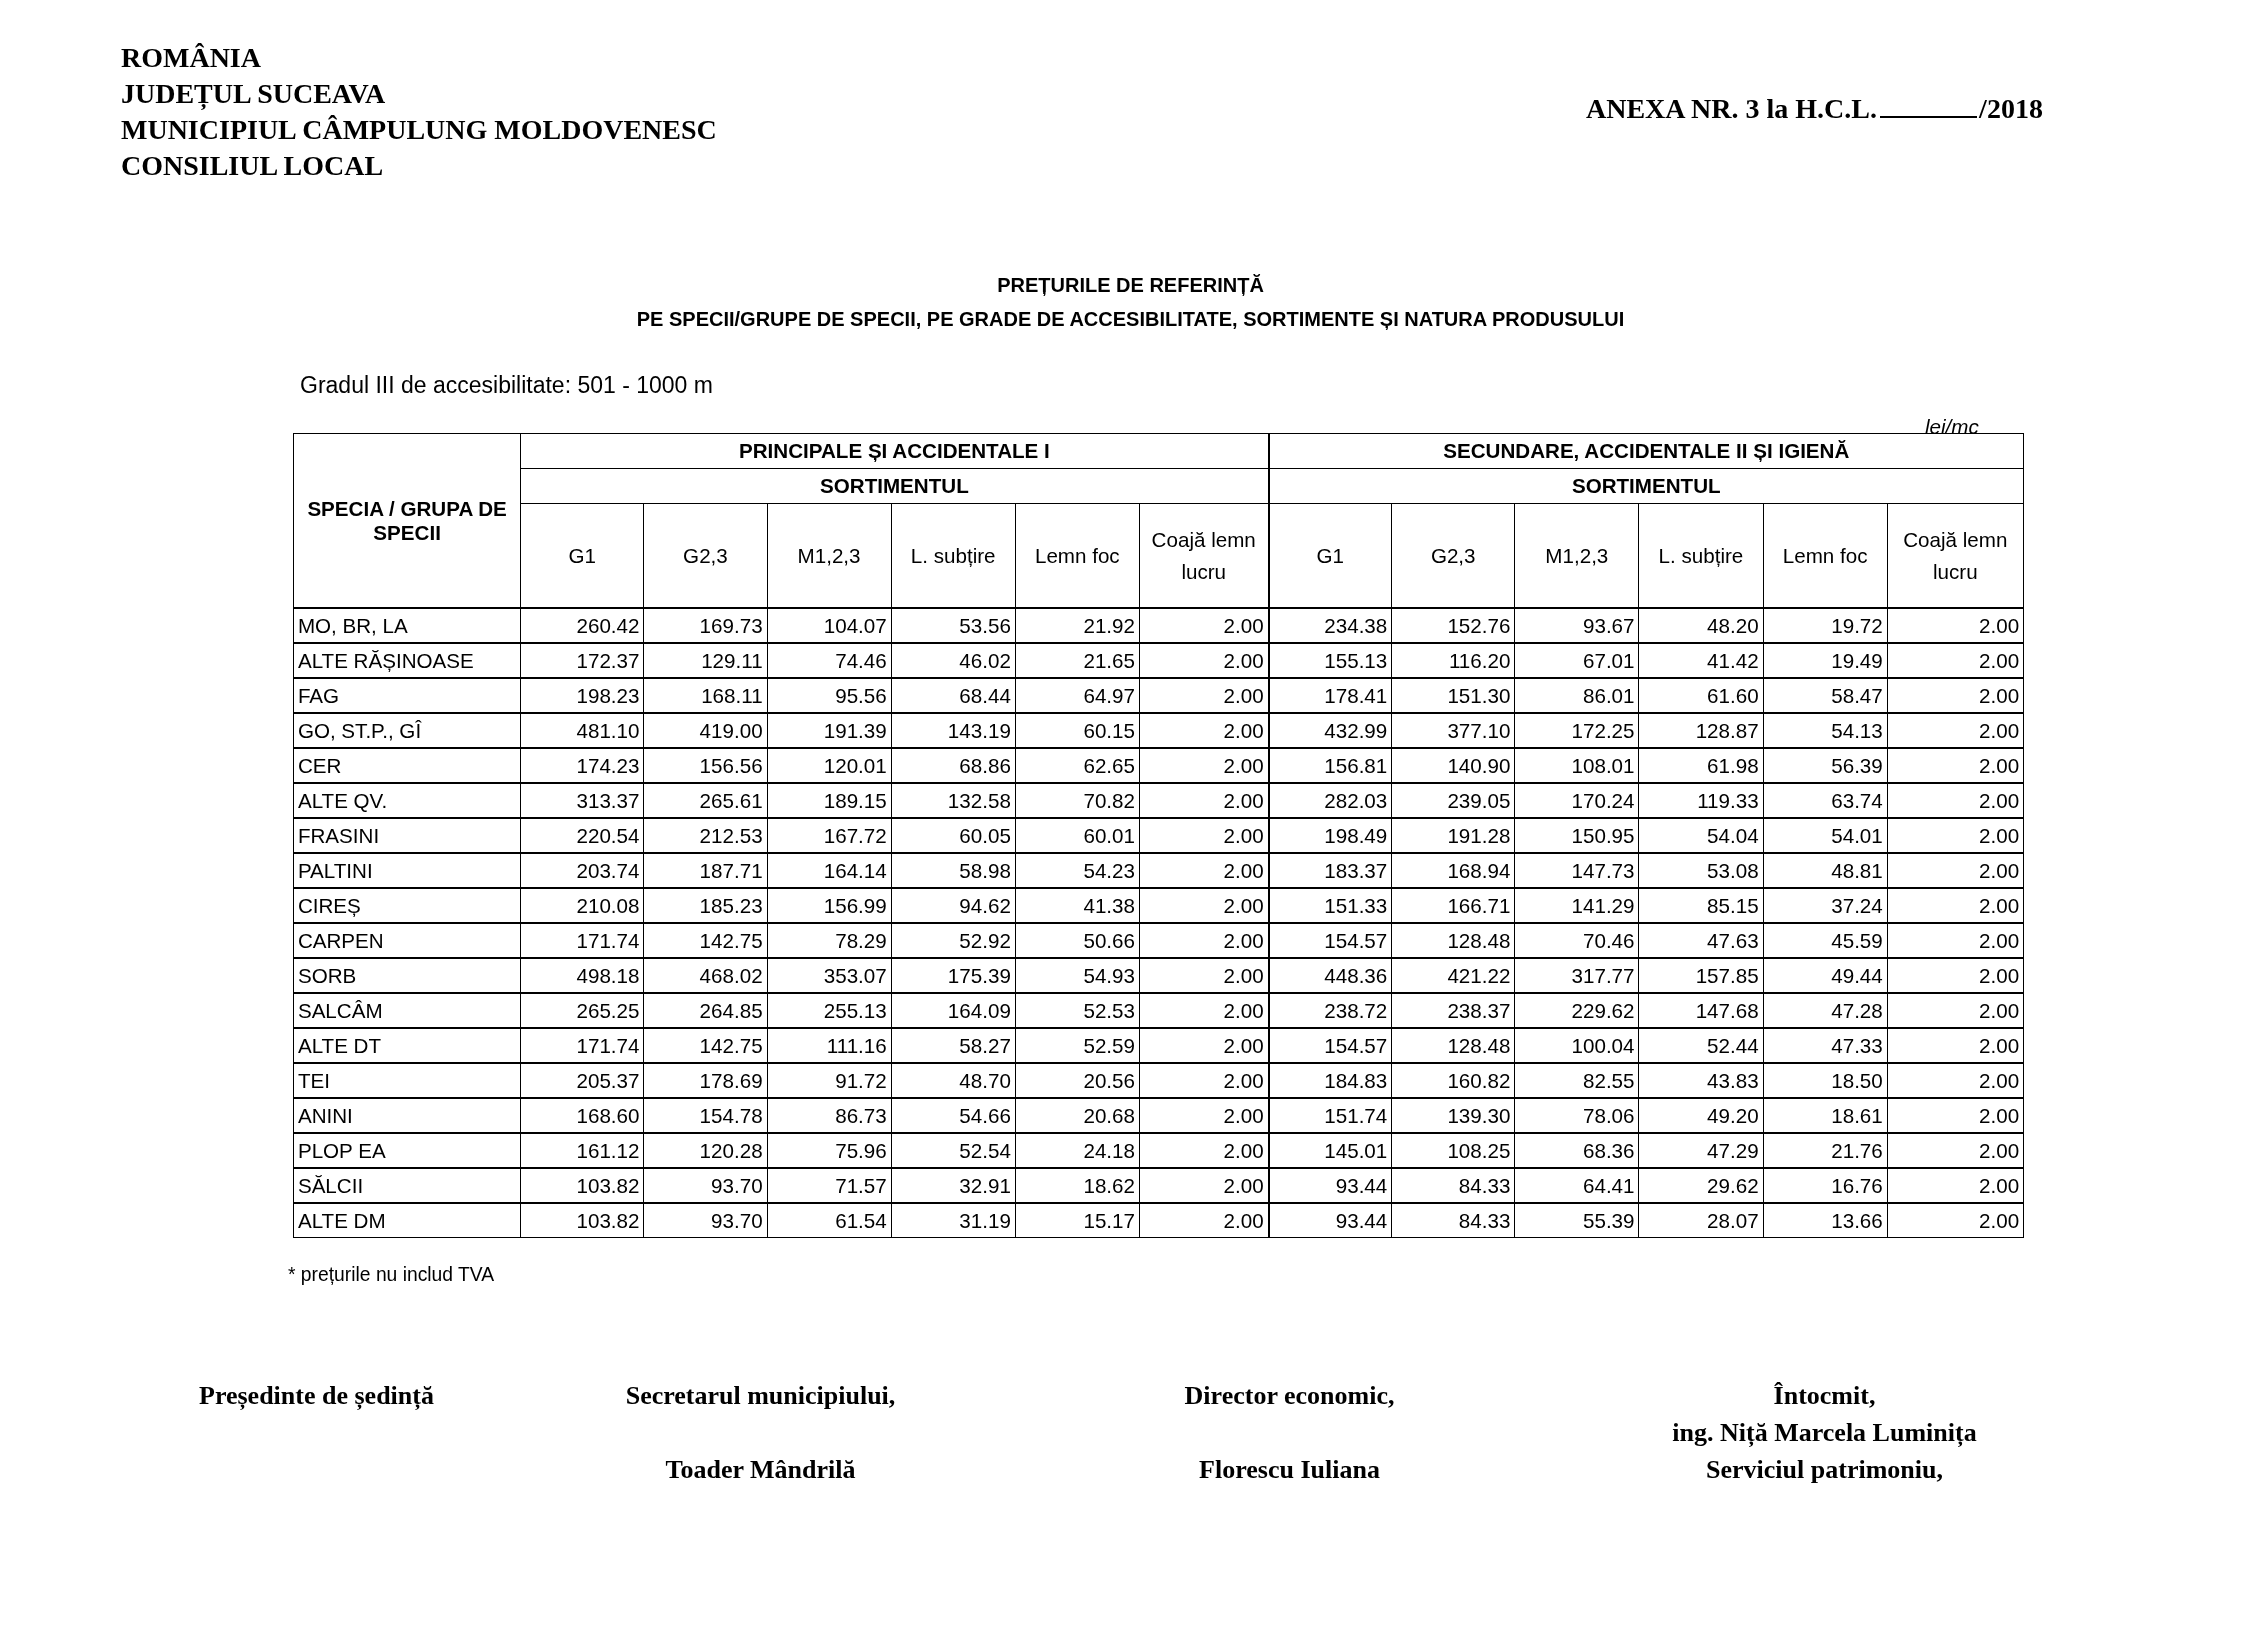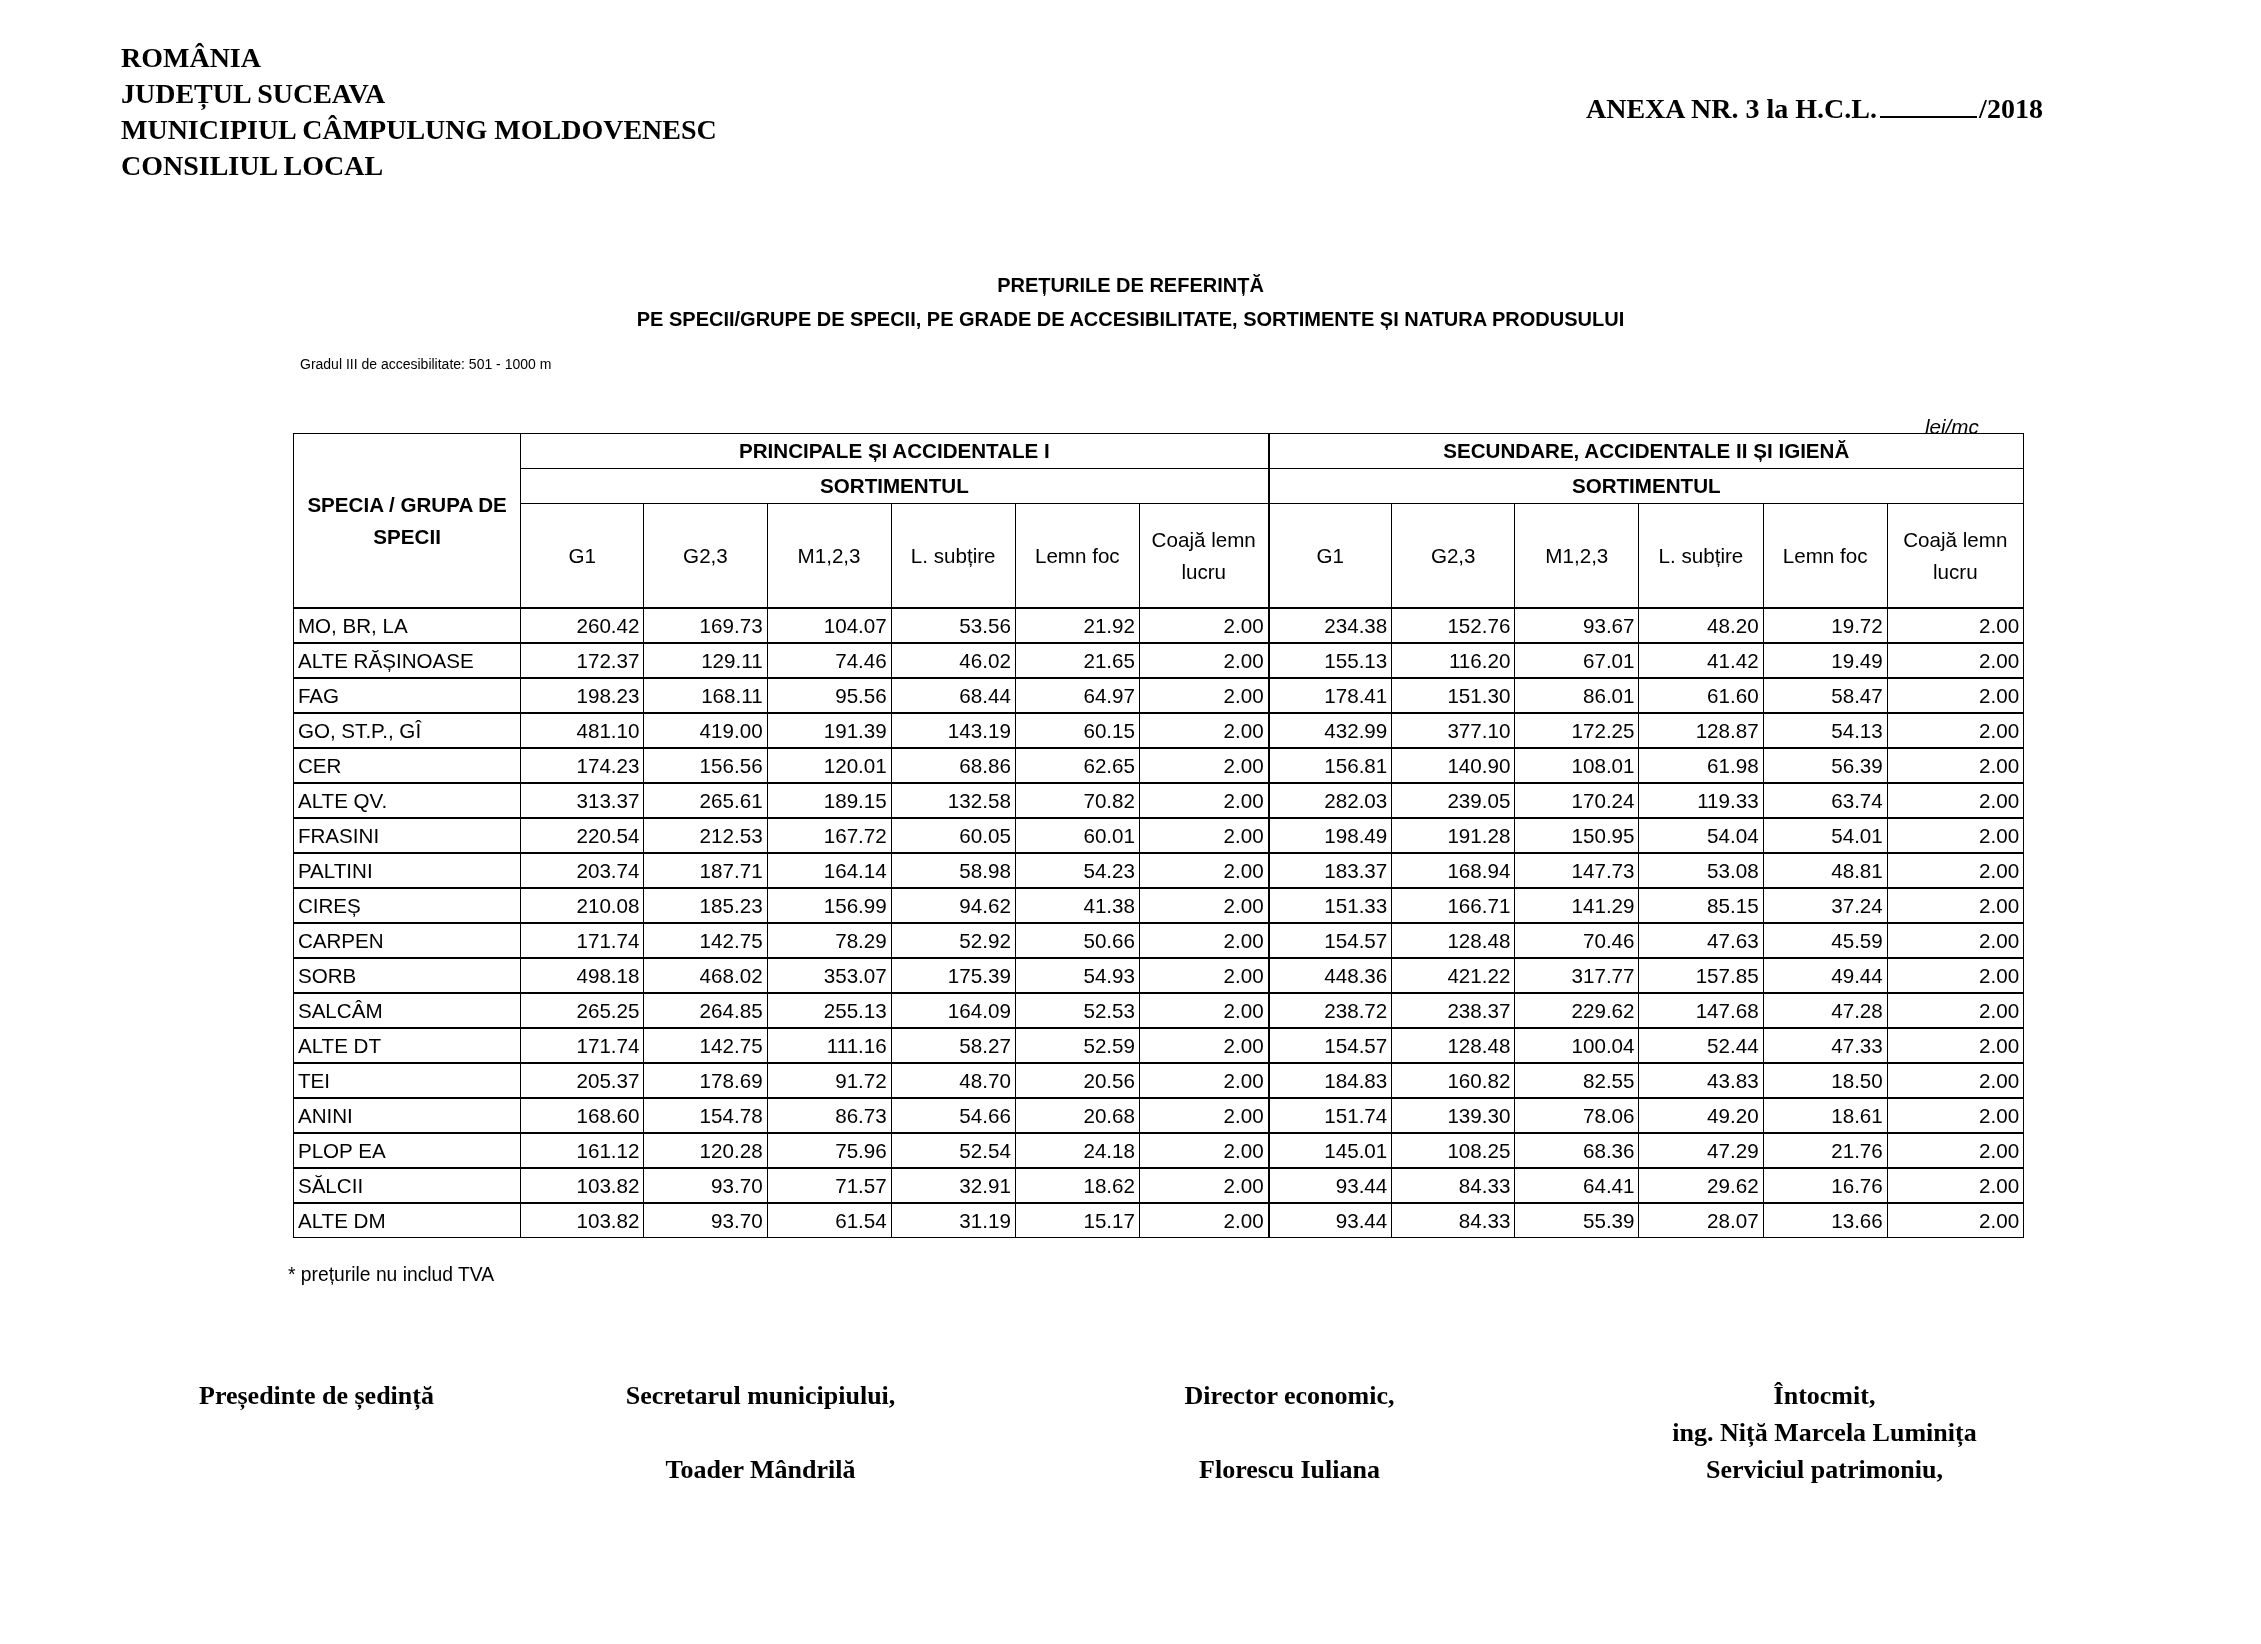--- a/index.html
+++ b/index.html
@@ -6,28 +6,28 @@
   body { width: 2261px; height: 1644px; position: relative; overflow: hidden; color: #000; }
   .serif { font-family: "Liberation Serif", "DejaVu Serif", serif; font-weight: bold; }
   .sans { font-family: "Liberation Sans", "DejaVu Sans", sans-serif; }
 
   #header-left { position: absolute; left: 121px; top: 40px; font-size: 28px; line-height: 36px; }
   #header-left div { white-space: nowrap; }
   #annex { position: absolute; left: 1586px; top: 55px; font-size: 28px; white-space: nowrap; margin-top: 38px; }
   #annex .blank { display: inline-block; width: 97px; border-bottom: 2.6px solid #000; margin: 0 2.6px; height: 19.3px; vertical-align: baseline; }
 
   #title { position: absolute; left: 0; width: 2261px; top: 268px; text-align: center; font-weight: bold; font-size: 20px; line-height: 34px; }
-  #grade { position: absolute; left: 300px; top: 356px; font-size: 14px; }
+  #grade { position: absolute; left: 300px; top: 372px; font-size: 23px; }
   #unit { position: absolute; left: 1925px; top: 415px; font-size: 20.6px; font-style: italic; }
 
   #price-table { position: absolute; left: 293px; top: 433px; width: 1731px; border-collapse: collapse; font-size: 20.6px; table-layout: fixed; }
   #price-table td, #price-table th { border: 1.9px solid #000; padding: 0 5.2px; }
   #price-table th { font-weight: bold; text-align: center; height: 34px; }
   #price-table th.sub { font-weight: normal; height: 103px; line-height: 32px; }
-  #price-table th.species-head { font-weight: bold; line-height: 32px; }
+  #price-table th.species-head { font-weight: bold; line-height: 24px; }
   #price-table td { height: 33px; text-align: right; padding-right: 3.9px; }
   #price-table td.species { text-align: left; padding-left: 3.9px; }
   #price-table tr.data-row td { border-top: 2.6px solid #000; }
   #price-table .group-sep { border-left: 2.6px solid #000; }
 
   #note { position: absolute; left: 288px; top: 1264px; font-size: 19.3px; }
 
   .sig { position: absolute; font-size: 26px; text-align: center; line-height: 37px; white-space: nowrap; }
   #sig-president { left: 199px; top: 1377px; text-align: left; }
   #sig-secretary { left: 580px; width: 361px; top: 1377px; }

